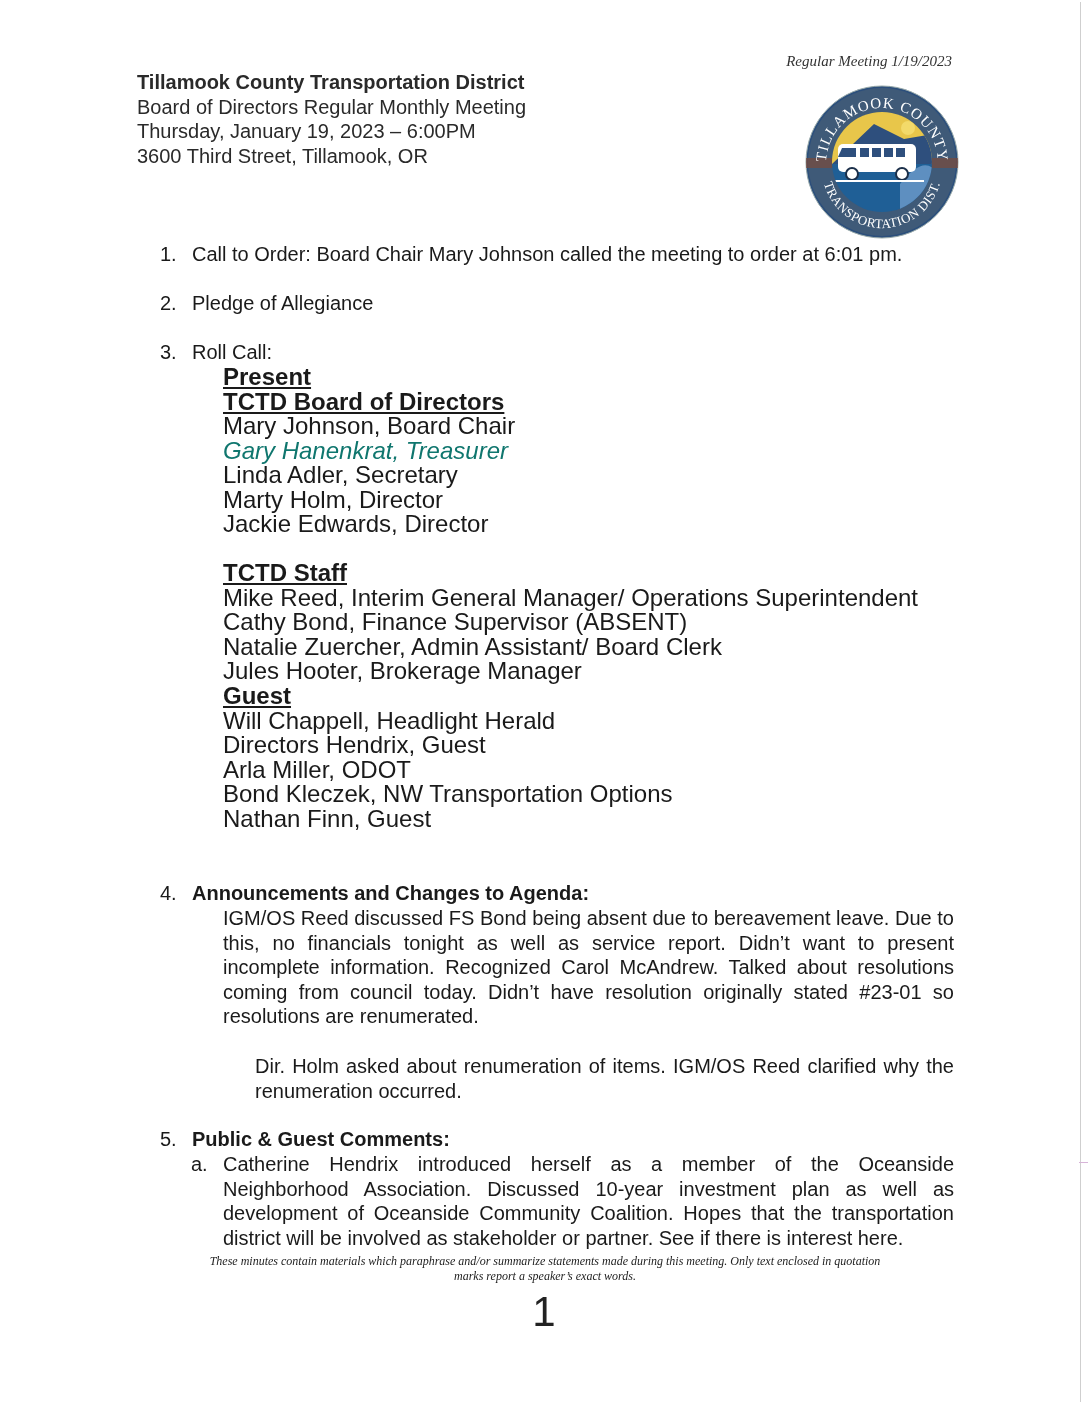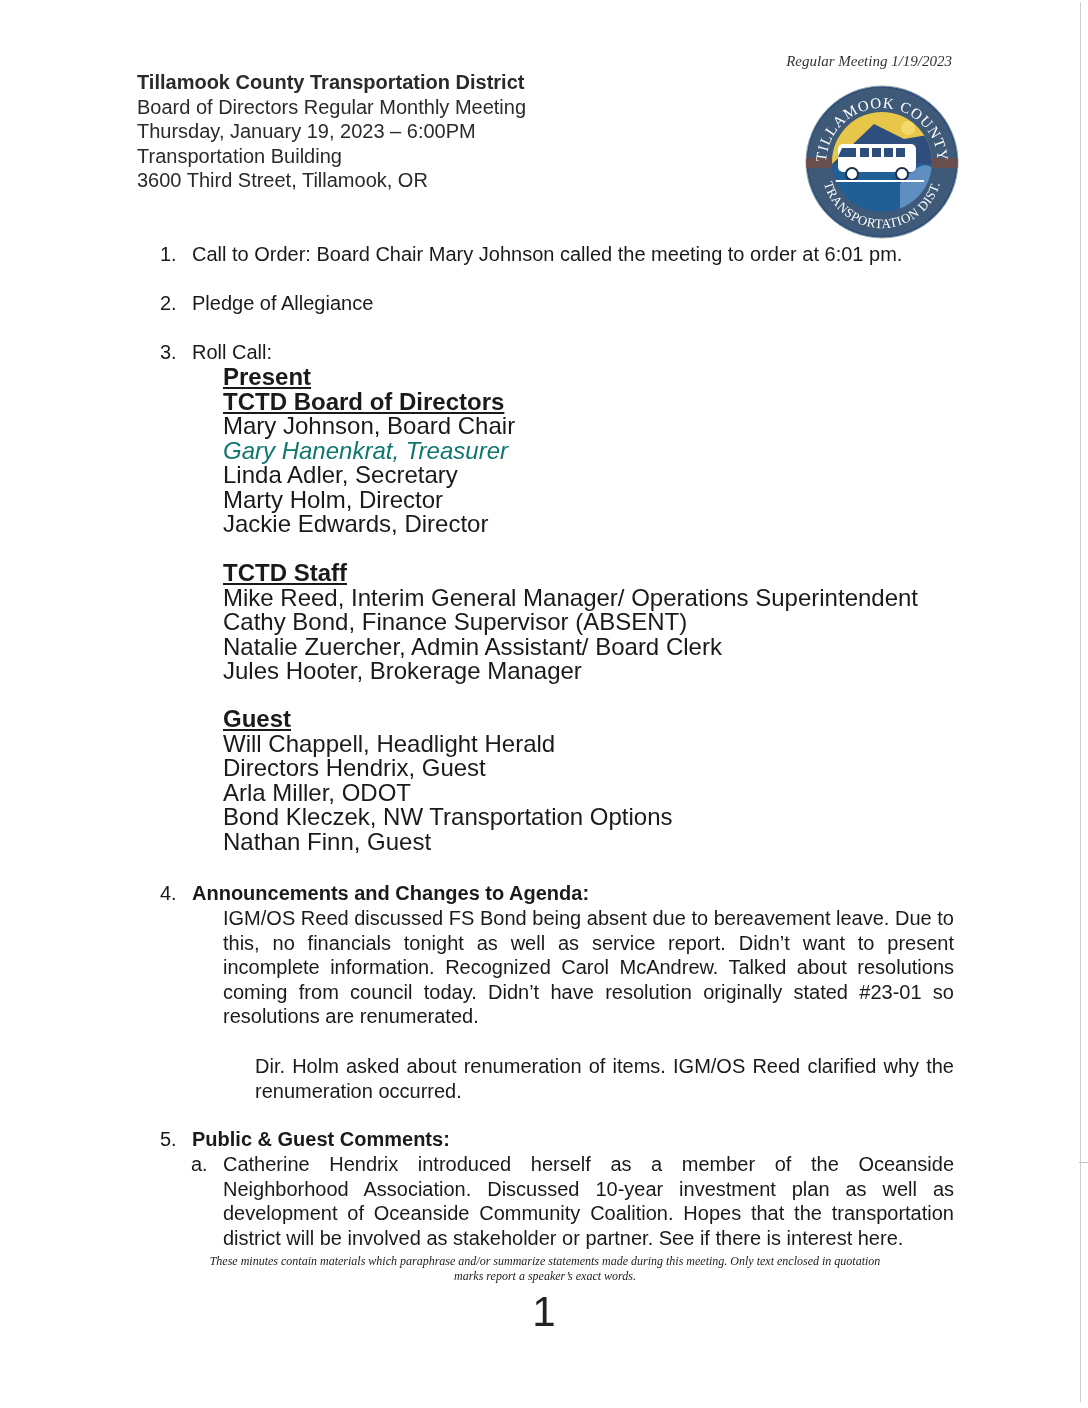--- a/index.html
+++ b/index.html
@@ -25,21 +25,20 @@
 
 <div class="edge-line"></div>
 <div class="edge-tick"></div>
 
 <div class="running-header">Regular Meeting 1/19/2023</div>
 
 <div class="header-block">
   <div class="bold">Tillamook County Transportation District</div>
   <div>Board of Directors Regular Monthly Meeting</div>
   <div>Thursday, January 19, 2023 – 6:00PM</div>
-  <div>Transportation Building</div>
   <div>3600 Third Street, Tillamook, OR</div>
 </div>
 
 <div class="logo">
   <svg width="156" height="156" viewBox="0 0 156 156">
     <defs>
       <path id="arcTop" d="M 22 80 A 56 56 0 0 1 134 80"></path>
       <path id="arcBot" d="M 18 84 A 60 60 0 0 0 138 84"></path>
       <clipPath id="inner">
           <circle cx="78" cy="78" r="50"></circle>
@@ -96,21 +95,21 @@
 </div>
 
 <div class="block" style="top:561px;">
   <div class="u">TCTD Staff</div>
   <div>Mike Reed, Interim General Manager/ Operations Superintendent</div>
   <div>Cathy Bond, Finance Supervisor (ABSENT)</div>
   <div>Natalie Zuercher, Admin Assistant/ Board Clerk</div>
   <div>Jules Hooter, Brokerage Manager</div>
 </div>
 
-<div class="block" style="top:707px;">
+<div class="block" style="top:684px;">
   <div class="u">Guest</div>
   <div>Will Chappell, Headlight Herald</div>
   <div>Directors Hendrix, Guest</div>
   <div>Arla Miller, ODOT</div>
   <div>Bond Kleczek, NW Transportation Options</div>
   <div>Nathan Finn, Guest</div>
 </div>
 
 <div class="item" style="top:881px;">
   <span class="num">4.</span><span class="bold">Announcements and Changes to Agenda:</span>

